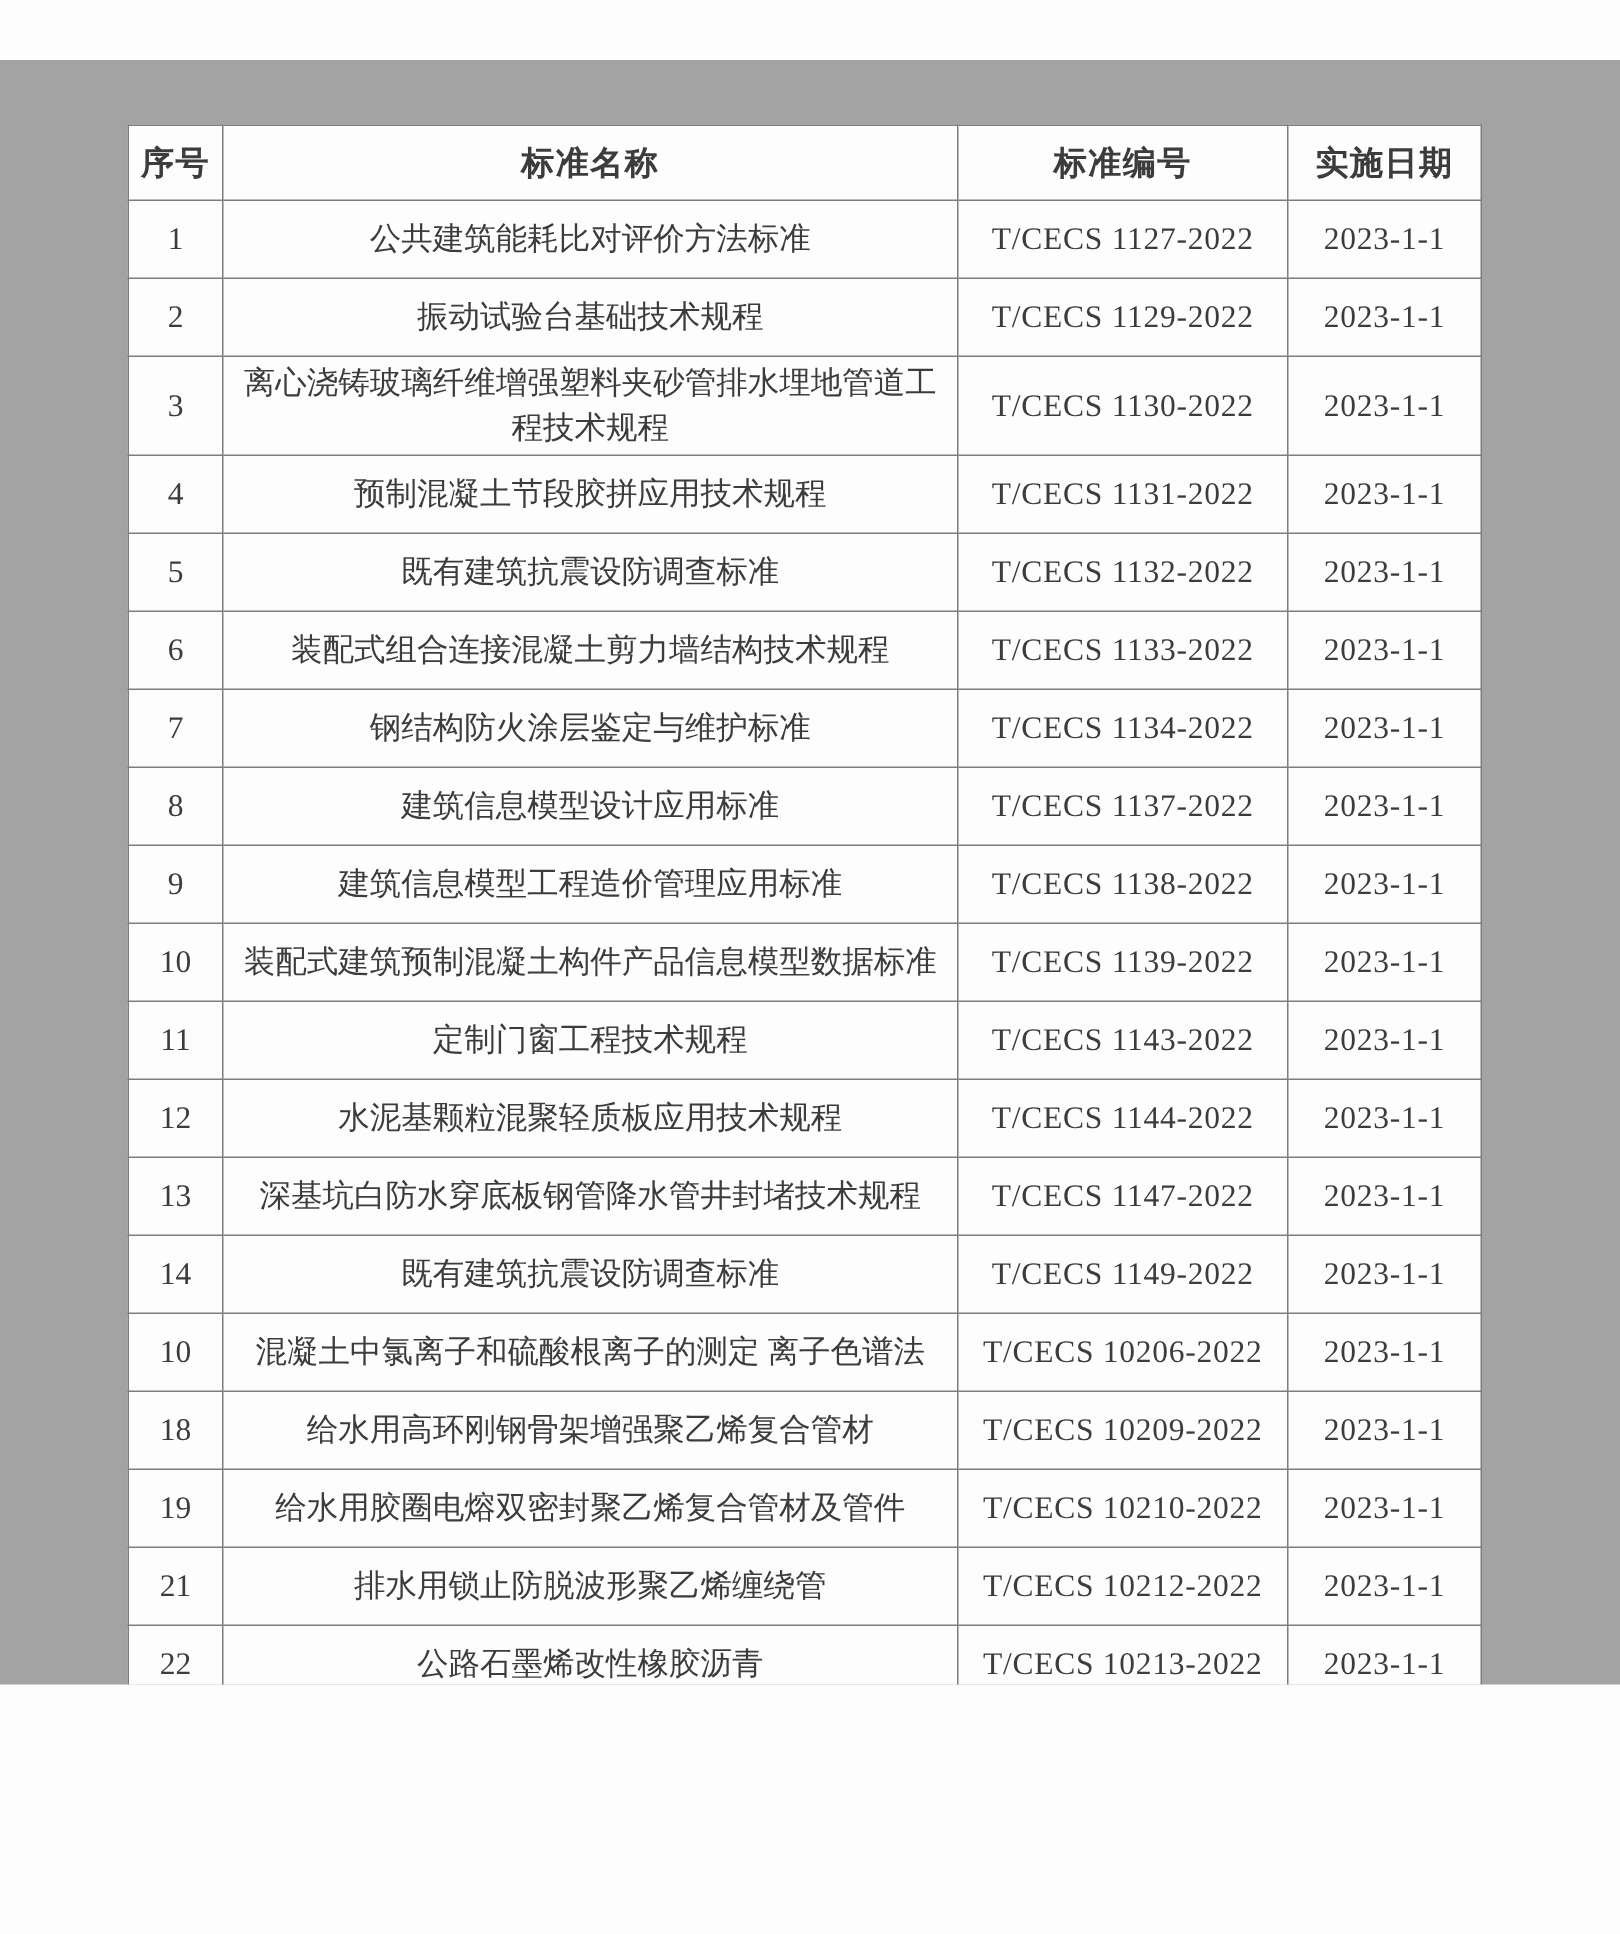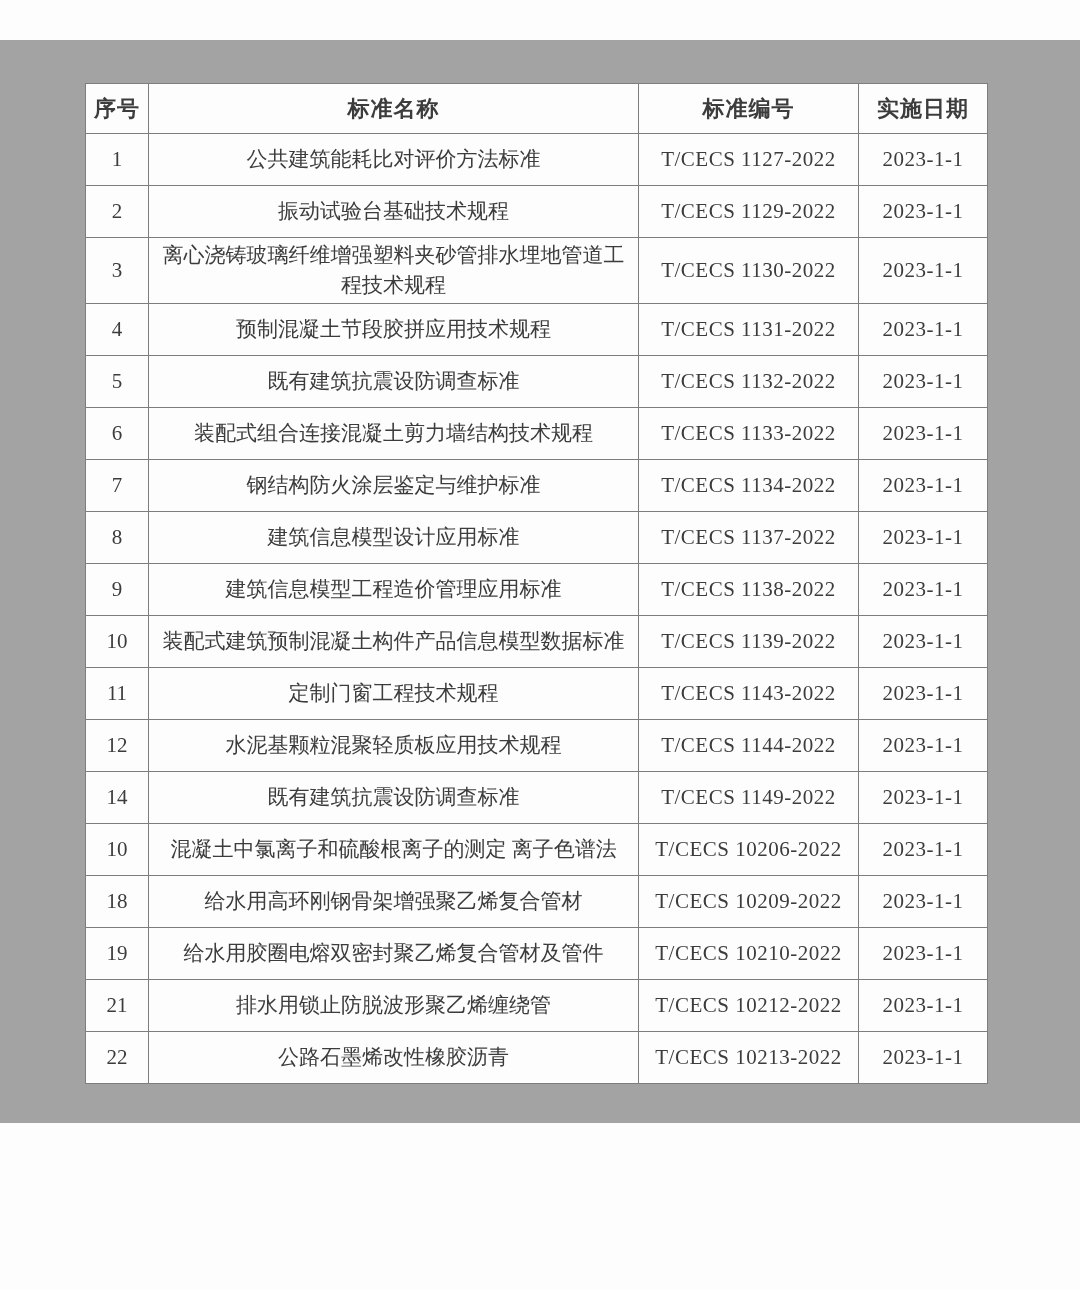--- a/index.html
+++ b/index.html
@@ -144,20 +144,26 @@
           <td class="cell-code">T/CECS 1143-2022</td>
           <td class="cell-date">2023-1-1</td>
         </tr>
         <tr>
           <td class="cell-index">12</td>
           <td class="cell-name">水泥基颗粒混聚轻质板应用技术规程</td>
           <td class="cell-code">T/CECS 1144-2022</td>
           <td class="cell-date">2023-1-1</td>
         </tr>
         <tr>
+          <td class="cell-index">13</td>
+          <td class="cell-name">深基坑白防水穿底板钢管降水管井封堵技术规程</td>
+          <td class="cell-code">T/CECS 1147-2022</td>
+          <td class="cell-date">2023-1-1</td>
+        </tr>
+        <tr>
           <td class="cell-index">14</td>
           <td class="cell-name">既有建筑抗震设防调查标准</td>
           <td class="cell-code">T/CECS 1149-2022</td>
           <td class="cell-date">2023-1-1</td>
         </tr>
         <tr>
           <td class="cell-index">10</td>
           <td class="cell-name">混凝土中氯离子和硫酸根离子的测定 离子色谱法</td>
           <td class="cell-code">T/CECS 10206-2022</td>
           <td class="cell-date">2023-1-1</td>

